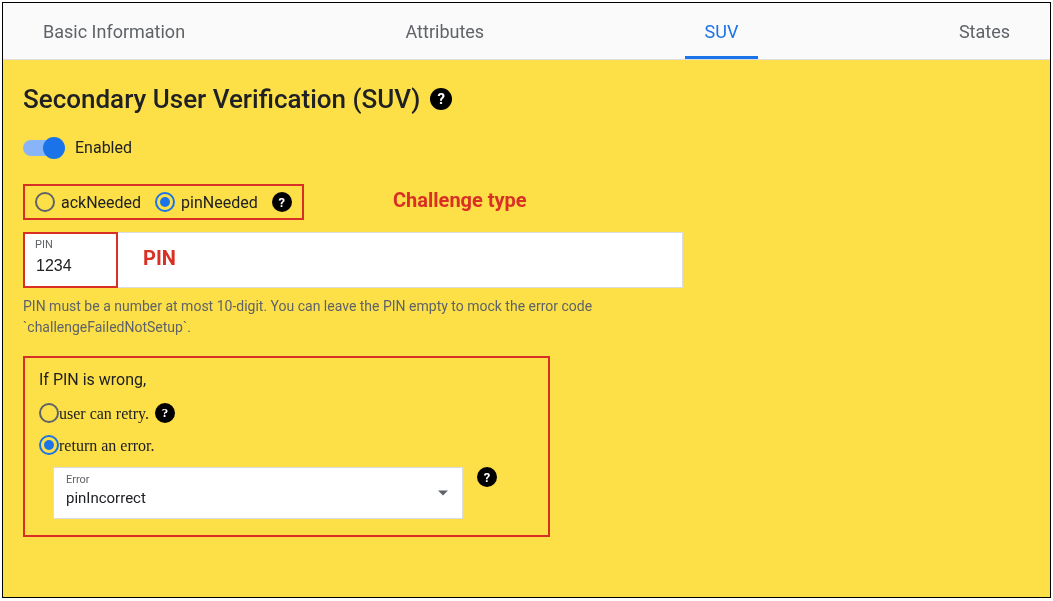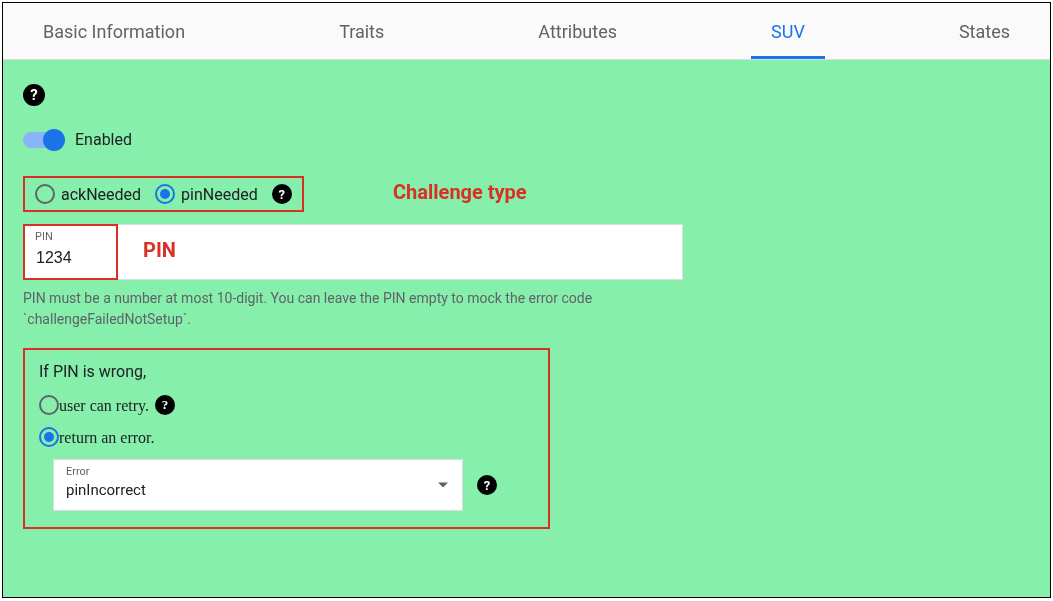--- a/index.html
+++ b/index.html
@@ -12,21 +12,21 @@
       background: #fff;
       width: 1053px;
       height: 601px;
       overflow: hidden;
     }
     .container {
       border: 1px solid #000;
       width: 1049px;
       height: 596px;
       margin: 2px;
-      background: #86efac;
+      background: #fde047;
     }
     .tabs {
       display: flex;
       justify-content: space-between;
       padding: 0 20px;
       border-bottom: 1px solid #ddd;
       background: #fafafa;
     }
     .tab {
       padding: 18px 20px 14px;
@@ -198,21 +198,20 @@
     }
     .error-radio-row {
       display: flex;
       align-items: flex-end;
       gap: 0;
       margin-bottom: 12px;
       font-family: Liberation Serif, serif;
     }
     .select-wrap {
       display: flex;
-      align-items: center;
       gap: 14px;
       margin-left: 14px;
     }
     .select-field {
       position: relative;
       width: 410px;
       height: 52px;
       border: 1px solid #dadce0;
       background: #fff;
       display: flex;
@@ -243,28 +242,28 @@
       border-top: 5px solid #5f6368;
     }
     .challenge-row-wrap { position: relative; }
   </style>
 </head>
 <body>
 
 <div class="container">
   <div class="tabs">
     <div class="tab">Basic Information</div>
-    <div class="tab">Traits</div>
     <div class="tab">Attributes</div>
     <div class="tab active">SUV</div>
     <div class="tab">States</div>
   </div>
 
   <div class="content">
     <div class="header-row">
+      <h1 class="page-title">Secondary User Verification (SUV)</h1>
       <span class="help-icon">?</span>
     </div>
 
     <div class="toggle-row">
       <div class="toggle">
         <div class="toggle-knob"></div>
       </div>
       <span class="toggle-label">Enabled</span>
     </div>
 

